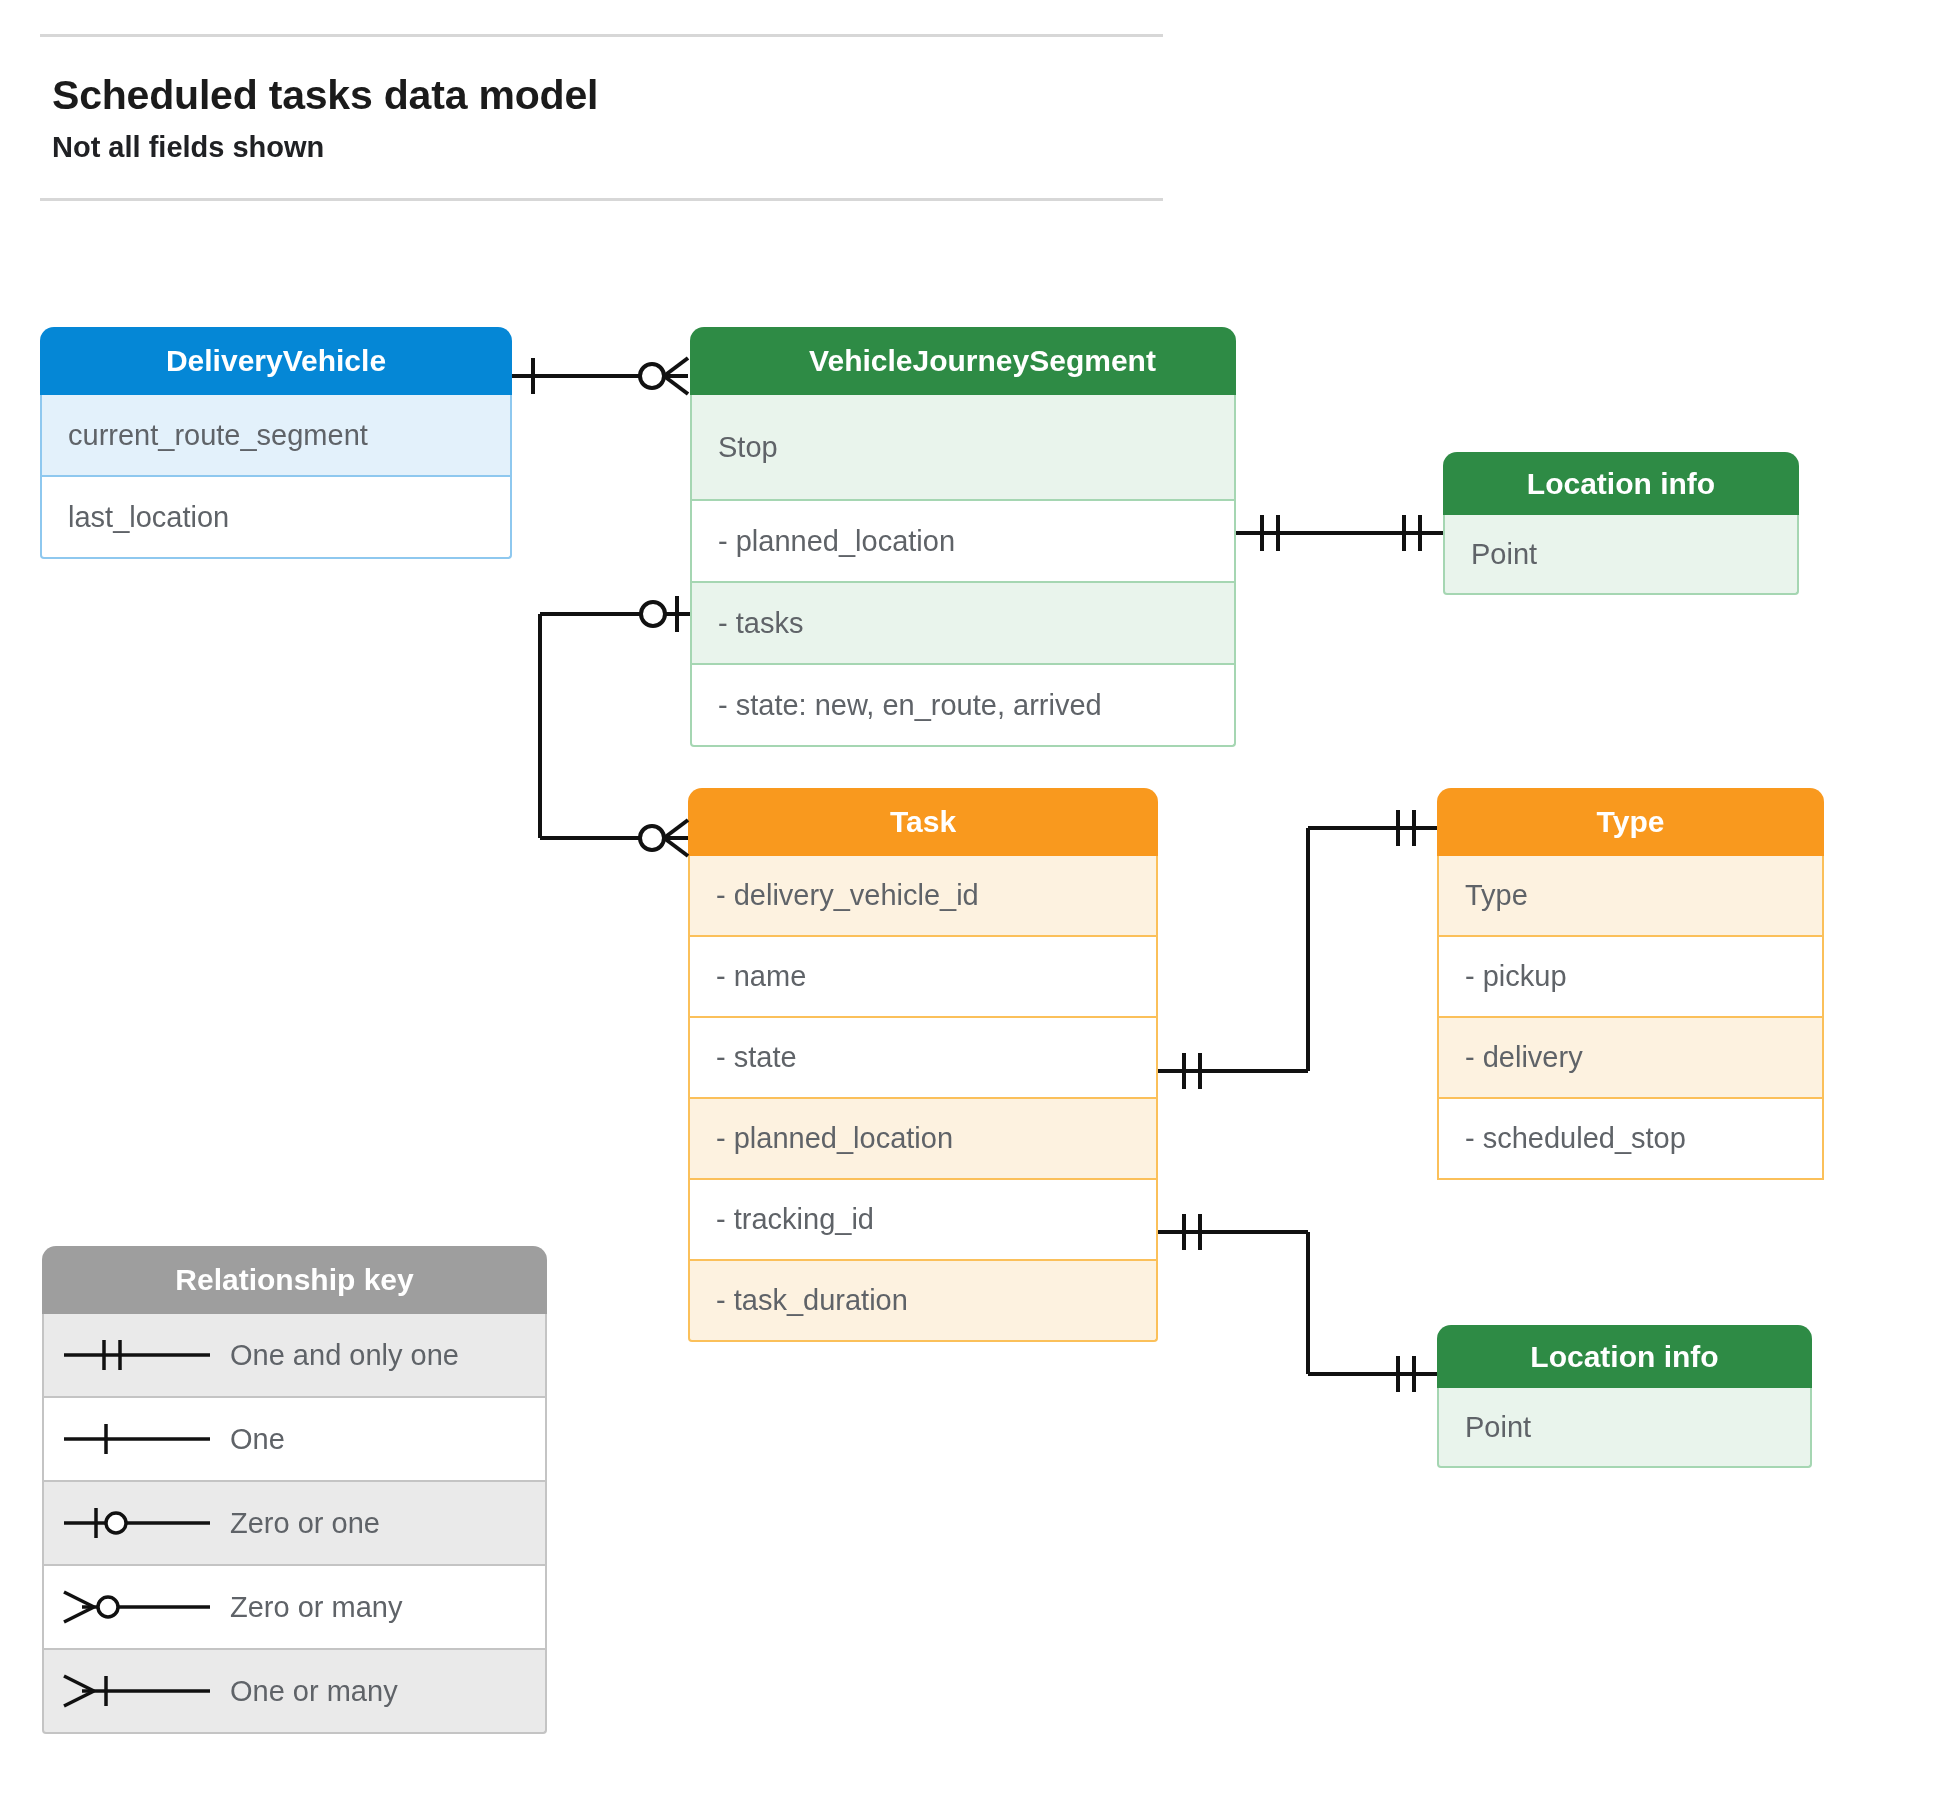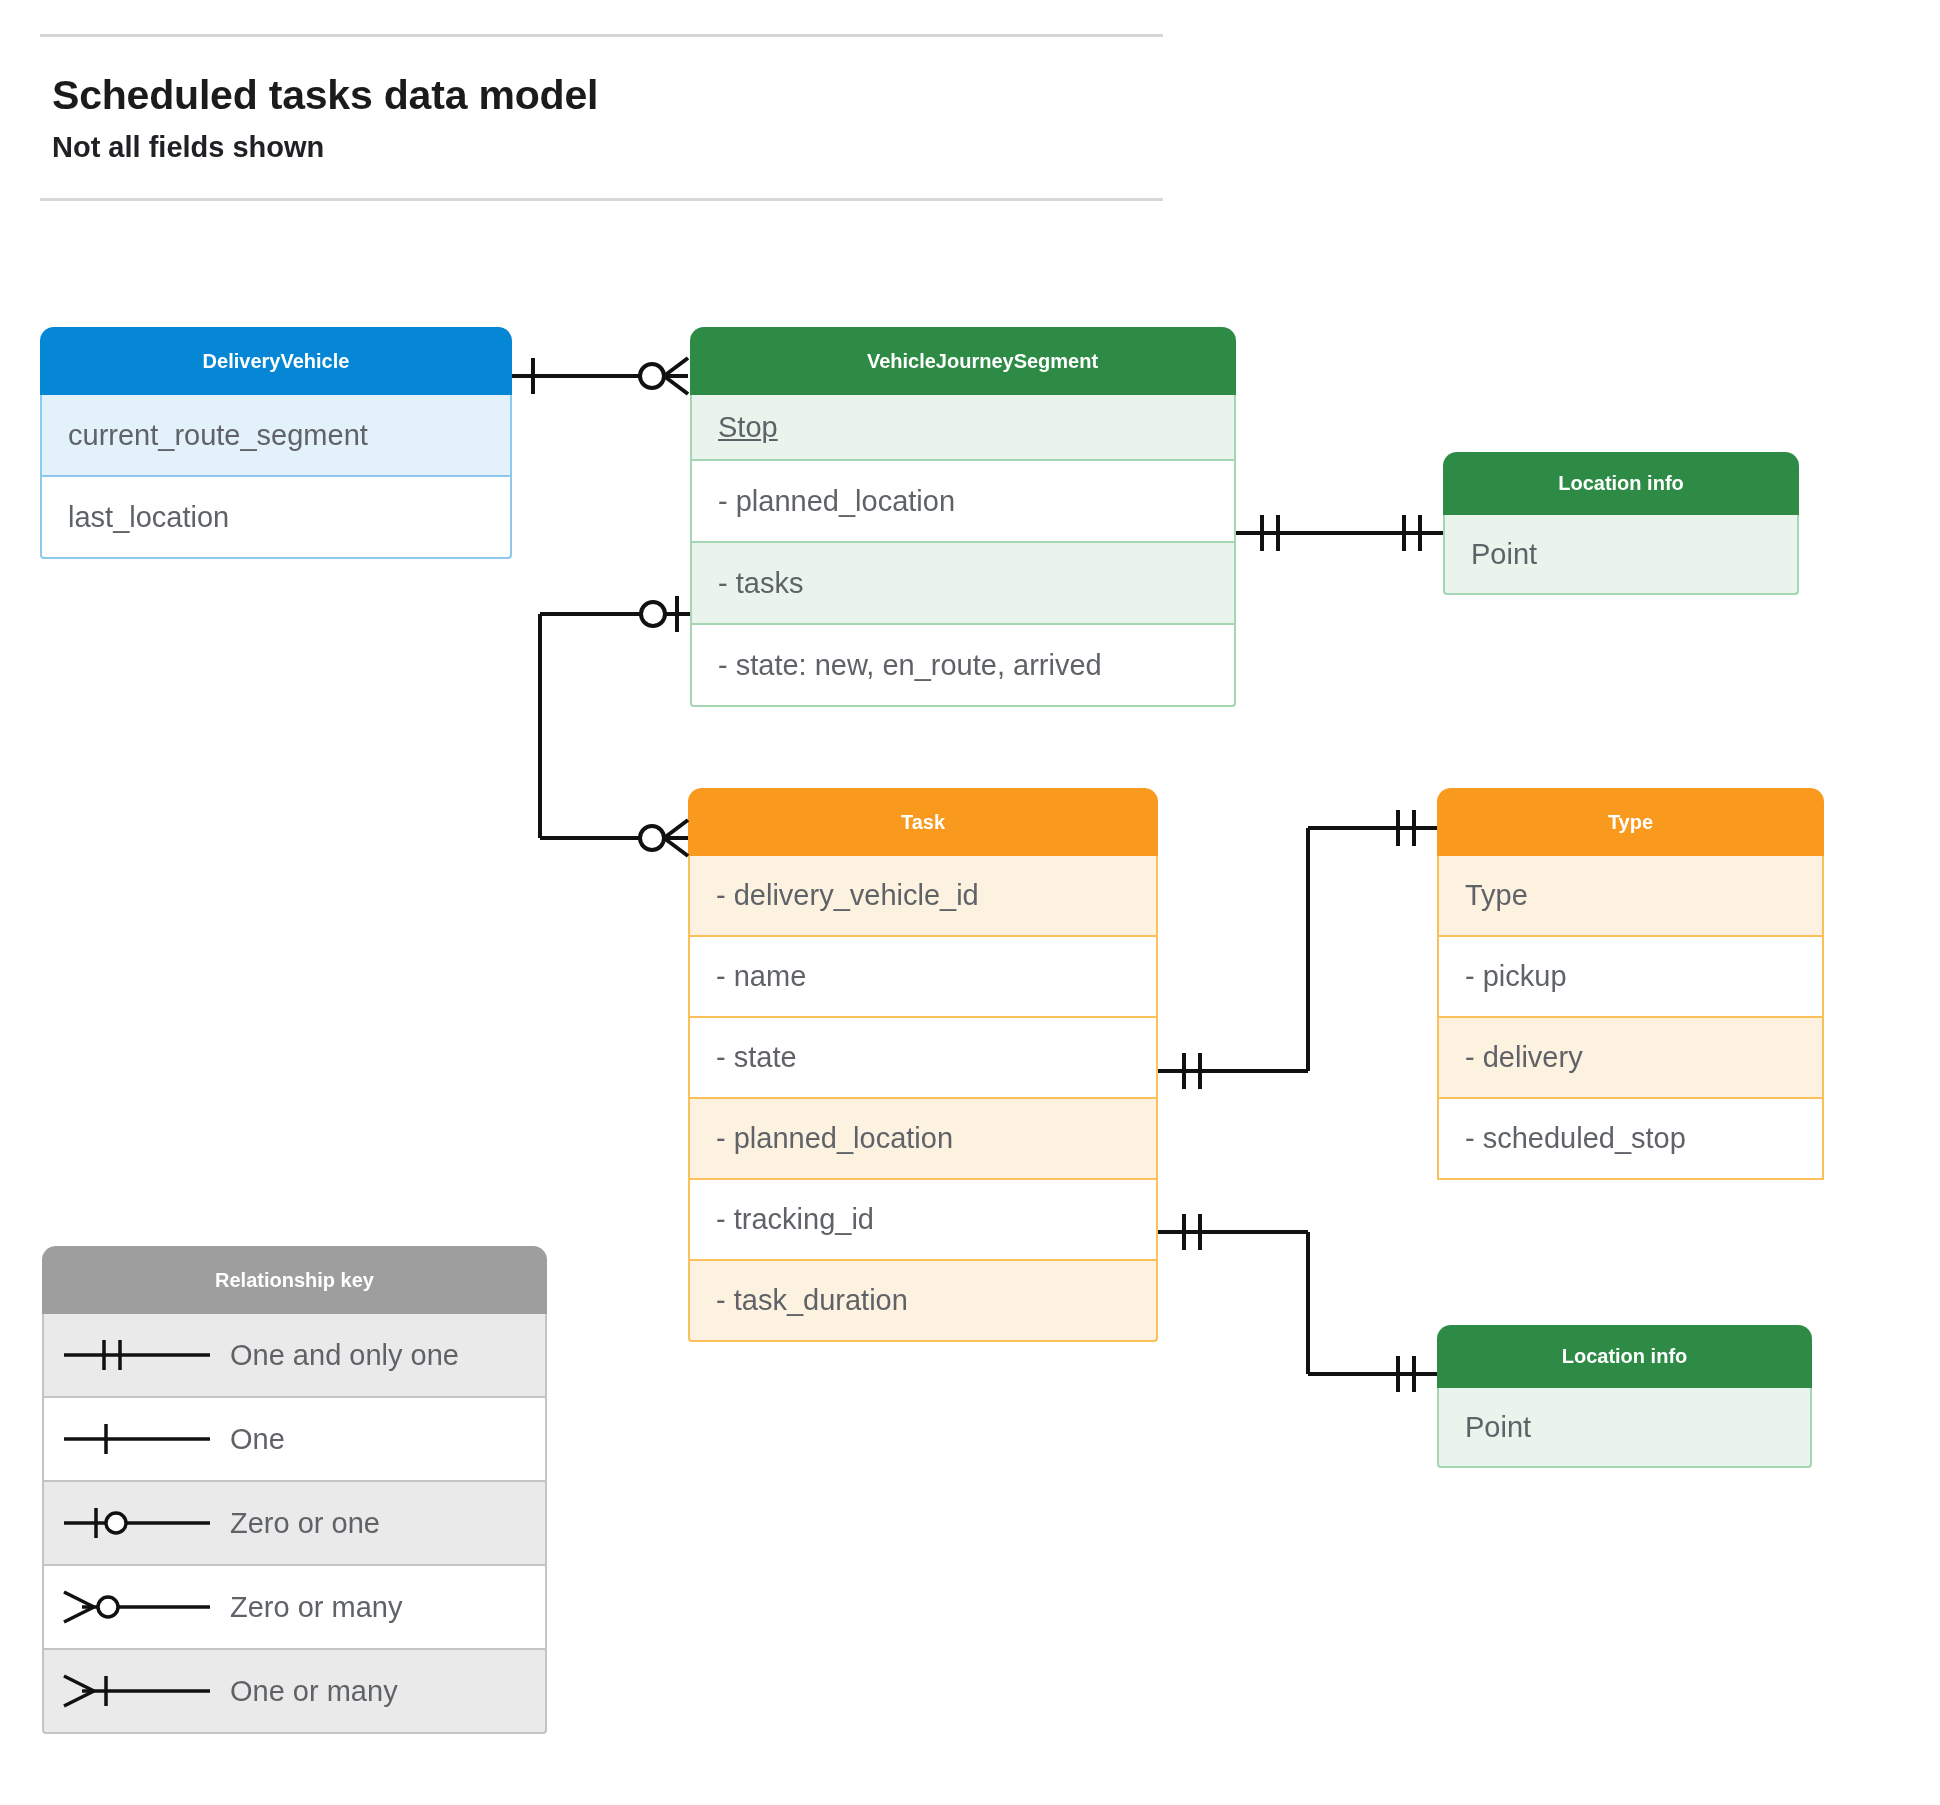--- a/index.html
+++ b/index.html
@@ -15,21 +15,21 @@
   .hdr-rule.top{top:34px;}
   .hdr-rule.bot{top:198px;}
   .pg-title{position:absolute;left:52px;top:72px;font-size:41px;font-weight:700;color:#1b1b1b;letter-spacing:-.2px;}
   .pg-sub{position:absolute;left:52px;top:131px;font-size:29px;font-weight:700;color:#202124;}
 
   
   .entity{position:absolute;box-sizing:border-box;}
   .ehead{
     box-sizing:border-box;width:100%;
     display:flex;align-items:center;justify-content:center;
-    color:#ffffff;font-weight:700;font-size:20px;
+    color:#ffffff;font-weight:700;font-size:30px;
     border-radius:14px 14px 0 0;
   }
   .erow{
     box-sizing:border-box;width:100%;
     display:flex;align-items:center;
     color:#5f6368;font-size:29px;font-weight:400;
     padding-left:26px;
     border-left:2px solid transparent;border-right:2px solid transparent;border-bottom:2px solid transparent;
   }
 
@@ -75,21 +75,21 @@
   <div class="hdr-rule bot"></div>
 
   <div class="entity e-blue" style="left:40px;top:327px;width:472px;">
     <div class="ehead" style="height:68px;">DeliveryVehicle</div>
     <div class="erow alt" style="height:82px;">current_route_segment</div>
     <div class="erow plain last" style="height:82px;">last_location</div>
   </div>
 
   <div class="entity e-green" style="left:690px;top:327px;width:546px;">
     <div class="ehead" style="height:68px;padding-left:39px;">VehicleJourneySegment</div>
-    <div class="erow alt" style="height:66px;text-decoration:underline;">Stop</div>
+    <div class="erow alt" style="height:106px;">Stop</div>
     <div class="erow plain" style="height:82px;">-  planned_location</div>
     <div class="erow alt" style="height:82px;">- tasks</div>
     <div class="erow plain last" style="height:82px;">- state: new, en_route, arrived</div>
   </div>
 
   <div class="entity e-green" style="left:1443px;top:452px;width:356px;">
     <div class="ehead" style="height:63px;">Location info</div>
     <div class="erow alt last" style="height:80px;">Point</div>
   </div>
 

